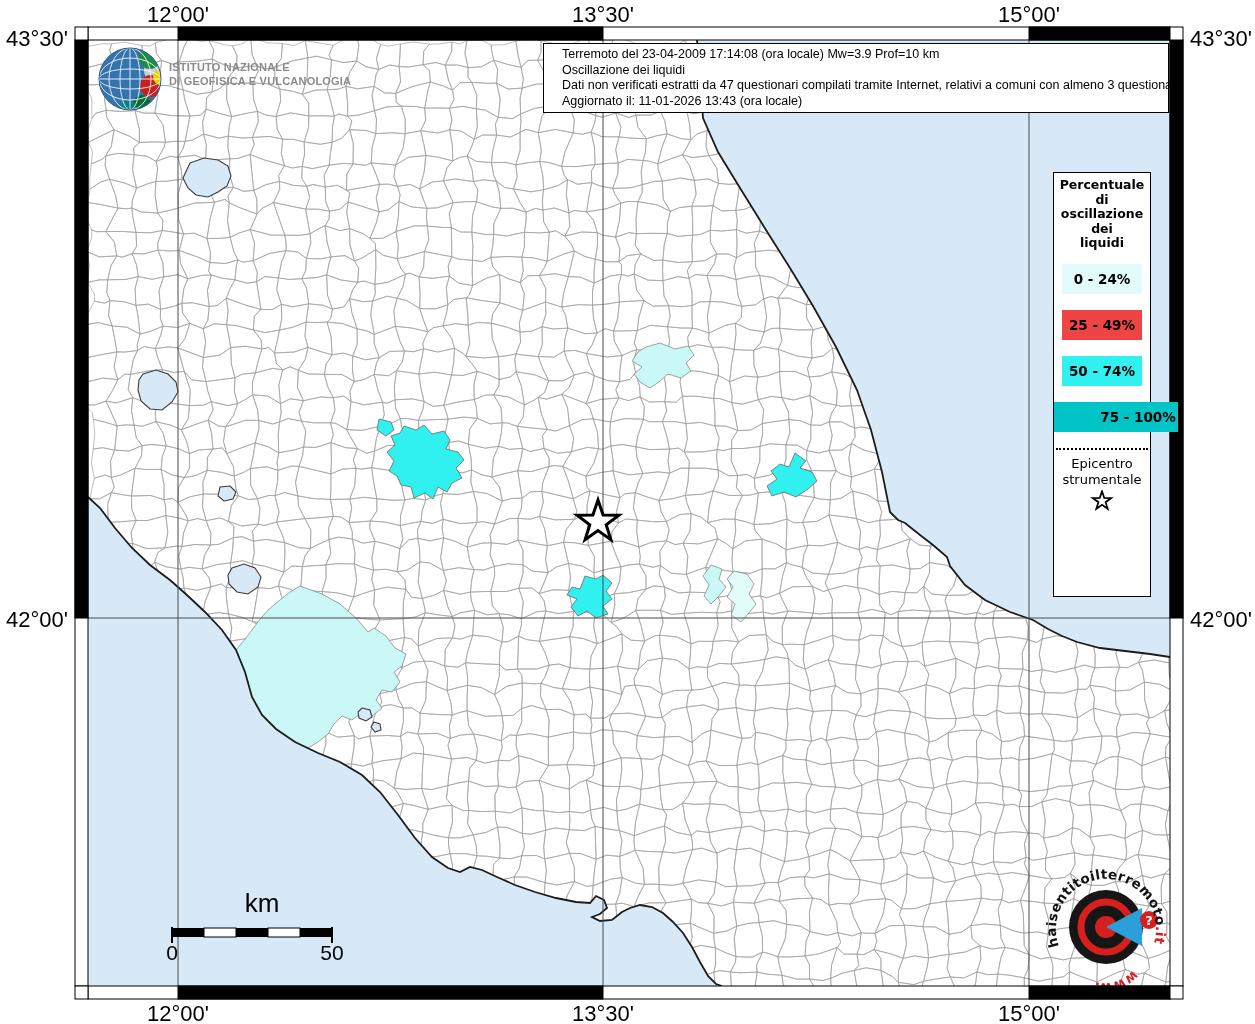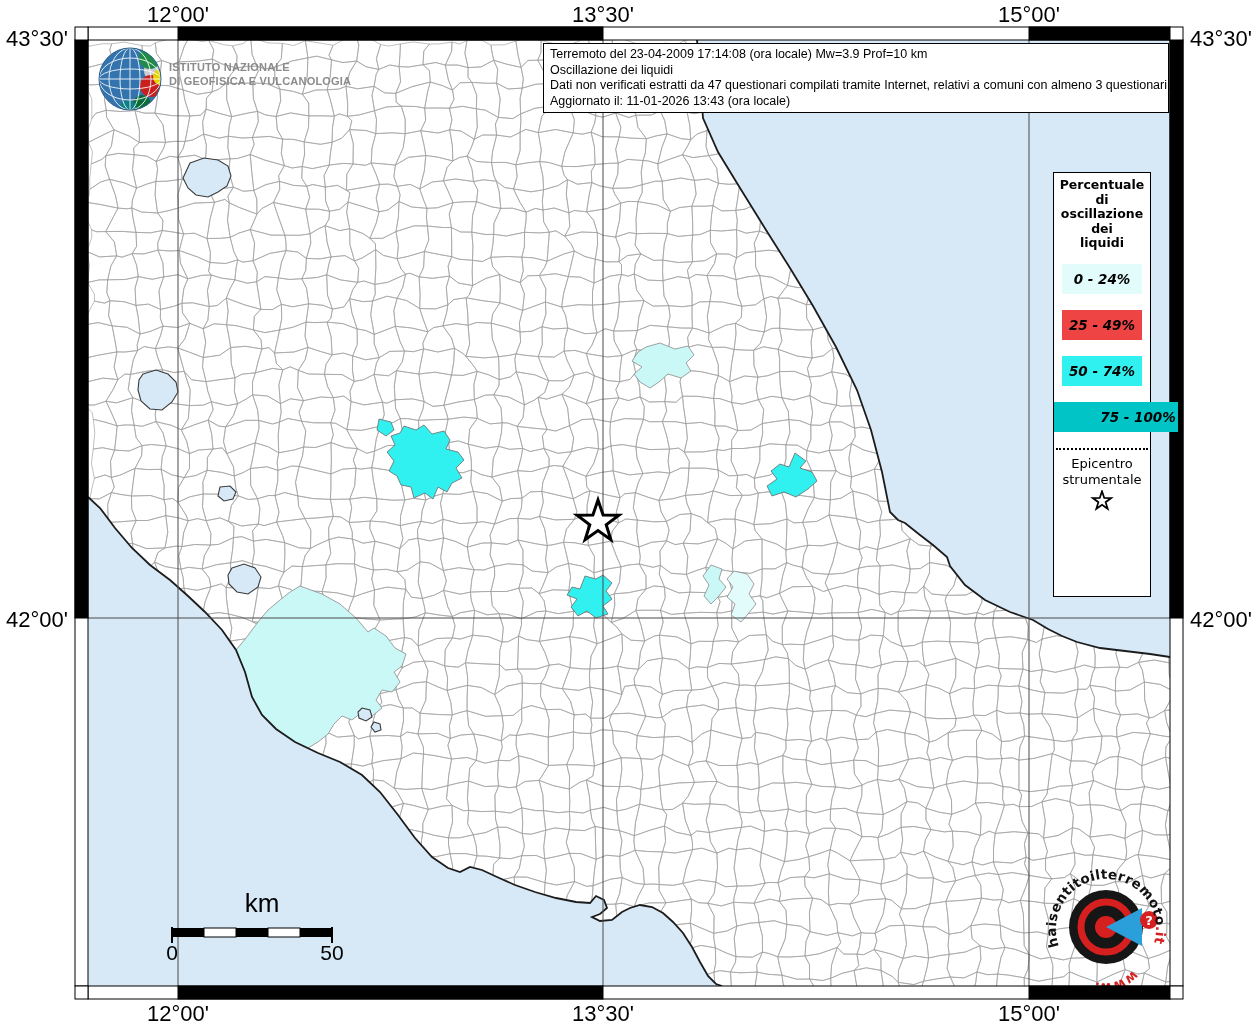--- a/index.html
+++ b/index.html
@@ -4,27 +4,27 @@
 <style>
   html,body{margin:0;padding:0;background:#fff;}
   #stage{position:relative;width:1255px;height:1024px;background:#ffffff;overflow:hidden;
          font-family:"Liberation Sans",sans-serif;}
   #mapsvg{position:absolute;left:0;top:0;}
   .axis-label{position:absolute;font-size:22px;color:#000;white-space:nowrap;}
   .axis-top,.axis-bottom{transform:translateX(-50%);text-align:center;}
   .axis-left{text-align:right;}
   .infobox{position:absolute;left:543px;top:43px;width:612px;background:#fff;border:1px solid #000;
            padding:3px 6px;font-size:12.5px;line-height:15.6px;color:#000;}
-  .infobox div{white-space:nowrap;}
+  .infobox div{white-space:nowrap;margin-left:12px;}
   .legend{position:absolute;left:1053px;top:172px;width:98px;height:425px;background:#fff;
           border:1px solid #000;box-sizing:border-box;text-align:center;color:#000;
           font-family:"DejaVu Sans",sans-serif;}
   .legend-title{font-size:12.5px;font-weight:bold;line-height:14.6px;margin-top:5px;}
   .swatch{width:80px;height:30px;margin:13px auto 16px auto;font-size:13.5px;font-weight:bold;
-          line-height:30px;font-style:italic;}
+          line-height:30px;}
   .legend-divider{border-top:2px dotted #000;margin:15px 2px 6px 2px;height:0;}
   .legend-epi{font-size:13px;font-weight:normal;line-height:16px;}
   .legend-star{margin-top:2px;}
   .scale-num{position:absolute;font-size:21px;transform:translateX(-50%);color:#000;}
   .scale-km{position:absolute;font-size:26px;transform:translateX(-50%);color:#000;}
   .ingv-text{position:absolute;color:#8b8b8b;font-size:11px;font-weight:bold;
              letter-spacing:0.2px;white-space:nowrap;text-align:right;}
 </style>
 </head>
 <body>

